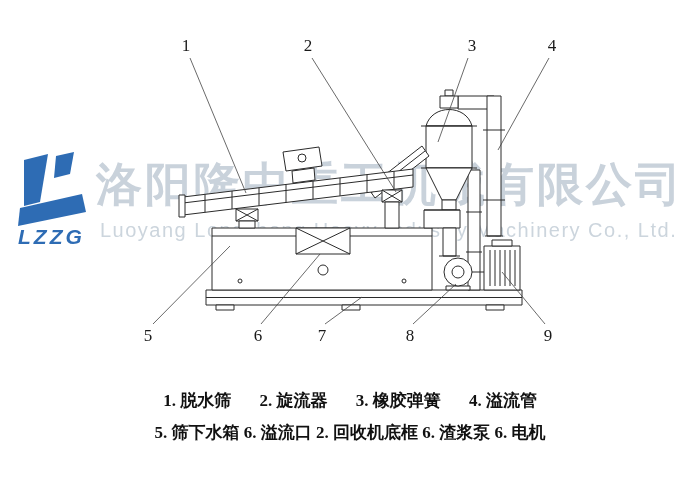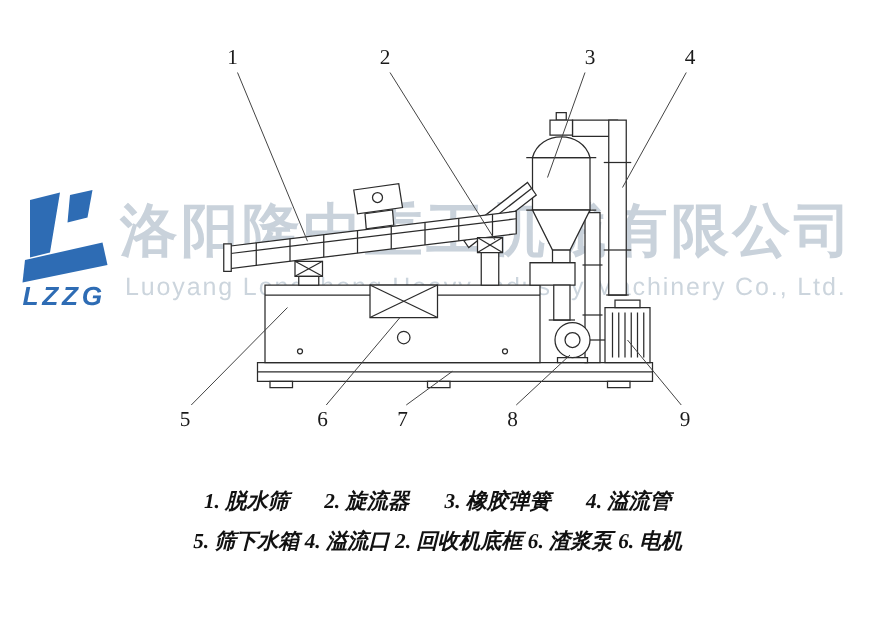--- a/index.html
+++ b/index.html
@@ -35,21 +35,21 @@
   
   .callout{
     position:absolute;z-index:3;
     width:16px;text-align:center;
     font-size:17px;color:#1a1a1a;line-height:20px;
   }
 
   
   .legend{
     position:absolute;left:0;right:0;top:390px;z-index:3;
-    text-align:center;color:#111;font-style:italic;
+    text-align:center;color:#111;
   }
   .legend-row{font-size:17px;font-weight:700;line-height:22px;}
   .legend-row.row1{margin-bottom:10px;}
   .legend-row.row1 span{margin:0 12px;}
   .legend-row.row2 span{margin:0 0;}
 </style>
 </head>
 <body>
 
 <div class="page">
@@ -196,20 +196,20 @@
 
   <div class="legend">
     <div class="legend-row row1">
       <span>1. 脱水筛</span>
       <span>2. 旋流器</span>
       <span>3. 橡胶弹簧</span>
       <span>4. 溢流管</span>
     </div>
     <div class="legend-row row2">
       <span>5. 筛下水箱</span>
-      <span>4. 溢流口</span>
+      <span>6. 溢流口</span>
       <span>2. 回收机底框</span>
       <span>6. 渣浆泵</span>
       <span>6. 电机</span>
     </div>
   </div>
 
 </div>
 
 </body></html>

